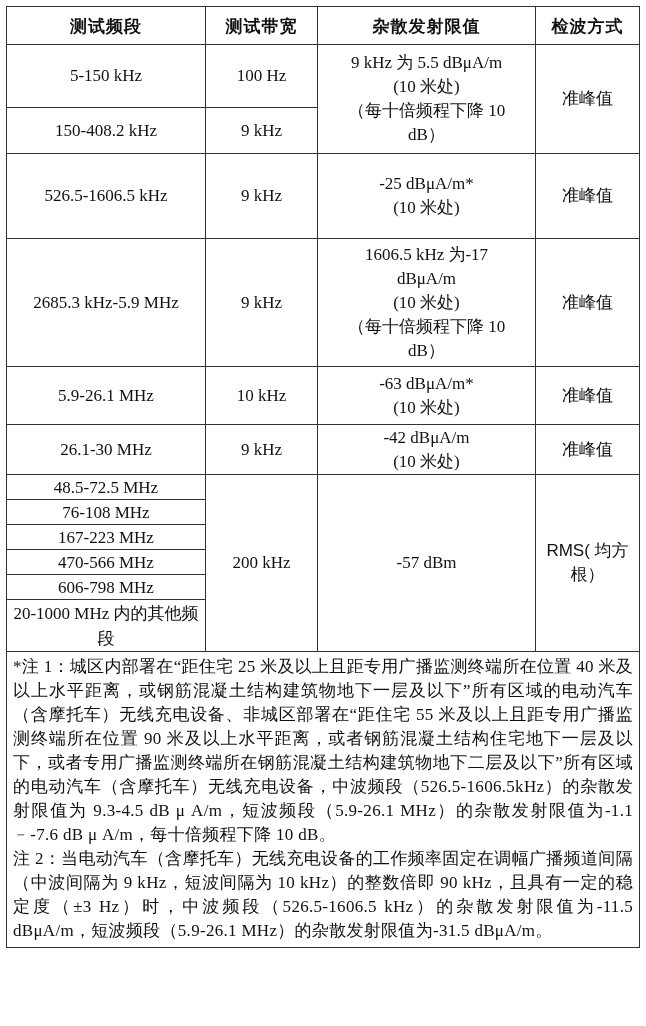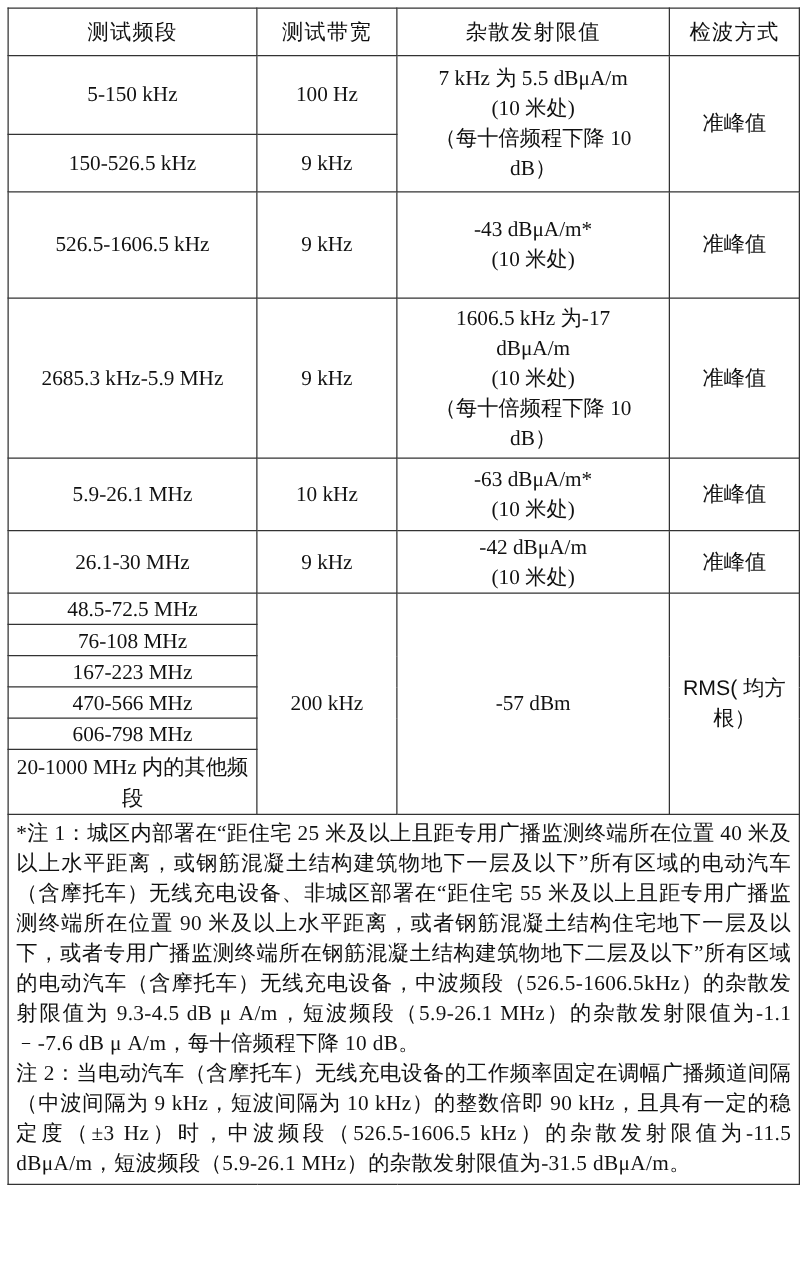--- a/index.html
+++ b/index.html
@@ -1,21 +1,21 @@
 <!DOCTYPE html>
 <html><head>
 <meta charset="utf-8">
 <style>
   html, body { margin: 0; padding: 0; background: #ffffff; }
   body { width: 646px; height: 1026px; position: relative; overflow: hidden;
          font-family: "Liberation Serif", "DejaVu Serif", serif; color: #111; }
   table.spec { position: absolute; left: 6px; top: 6px; width: 633px; border-collapse: collapse; table-layout: fixed; }
   table.spec td, table.spec th { border: 1px solid #333; text-align: center; vertical-align: middle; padding: 0 4px;
          font-size: 17px; line-height: 24px; font-weight: normal; }
-  table.spec th { font-family: "DejaVu Sans", sans-serif; font-weight: normal; font-size: 17px; letter-spacing: 1px; height: 37px; }
+  table.spec th { font-family: "DejaVu Sans", sans-serif; font-weight: bold; font-size: 17px; letter-spacing: 1px; height: 37px; }
   .line { display: block; }
   .notes { text-align: left !important; vertical-align: top !important; padding: 3px 6px 4px 6px !important;
            font-size: 17px; line-height: 25px; letter-spacing: 0.3px; margin-left: 16px; }
   .note-para { display: block; text-align: justify; }
   .cn { font-family: Liberation Sans, sans-serif; }
 </style>
 </head>
 <body>
 
 <table class="spec">
@@ -30,37 +30,37 @@
     <th>测试频段</th>
     <th>测试带宽</th>
     <th>杂散发射限值</th>
     <th>检波方式</th>
   </tr>
 
   <tr style="height:63px">
     <td>5-150 kHz</td>
     <td>100 Hz</td>
     <td rowspan="2">
-      <span class="line">7 kHz 为 5.5 dBμA/m</span>
+      <span class="line">9 kHz 为 5.5 dBμA/m</span>
       <span class="line">(10 米处)</span>
       <span class="line">（每十倍频程下降 10</span>
       <span class="line">dB）</span>
     </td>
     <td rowspan="2" class="cn">准峰值</td>
   </tr>
   <tr style="height:46px">
-    <td>150-526.5 kHz</td>
+    <td>150-408.2 kHz</td>
     <td>9 kHz</td>
   </tr>
 
   <tr style="height:85px">
     <td>526.5-1606.5 kHz</td>
     <td>9 kHz</td>
     <td>
-      <span class="line">-43 dBμA/m*</span>
+      <span class="line">-25 dBμA/m*</span>
       <span class="line">(10 米处)</span>
     </td>
     <td class="cn">准峰值</td>
   </tr>
 
   <tr style="height:128px">
     <td>2685.3 kHz-5.9 MHz</td>
     <td>9 kHz</td>
     <td>
       <span class="line">1606.5 kHz 为-17</span>

